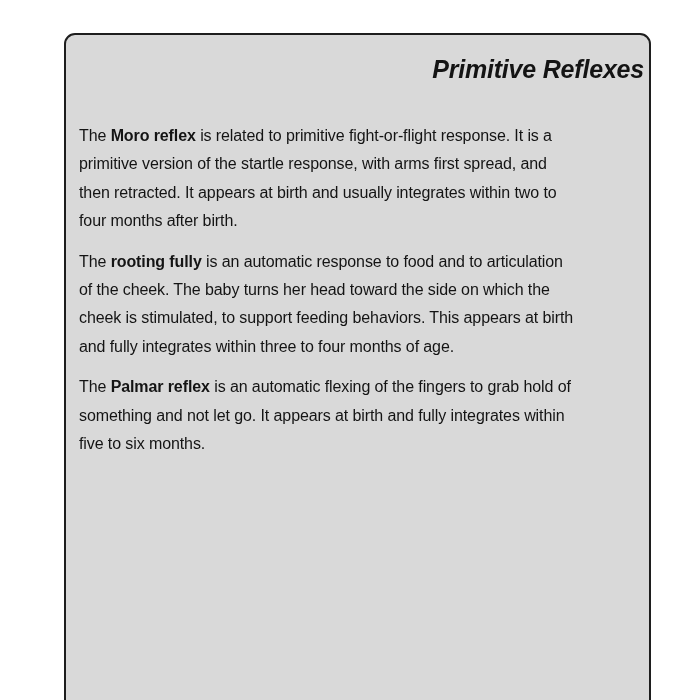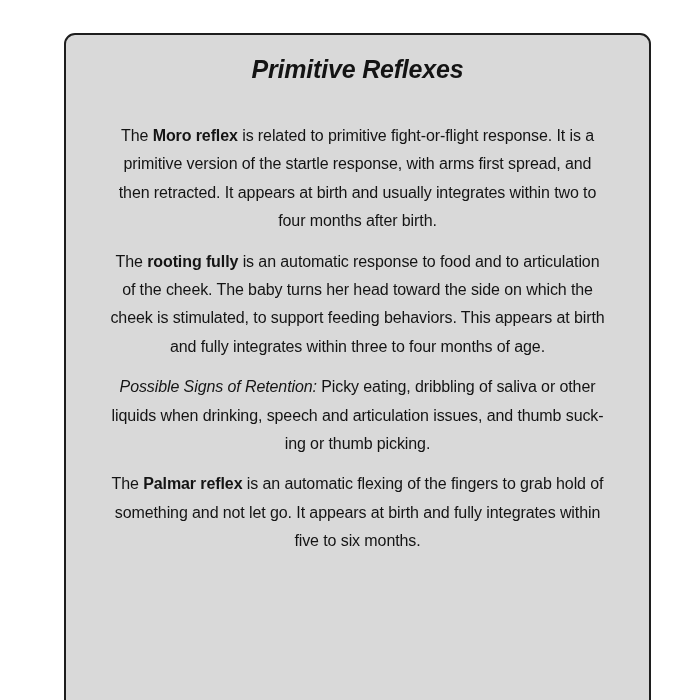--- a/index.html
+++ b/index.html
@@ -21,35 +21,34 @@
     width: 573px;               
     height: 690px;              
     background: var(--box-bg, #d9d9d9);
     border: 2px solid var(--box-border, #1e1e1e);
     border-radius: 11px;
     padding: 0 5px;
     box-sizing: content-box;
   }
   .box-title {
     margin: 20px 0 38px 0;
-    text-align: center;
+    text-align: right;
     font-size: 25px;
     font-weight: bold;
     font-style: italic;
     letter-spacing: -0.2px;
     color: var(--ink, #141414);
   }
   .para {
-    margin: 0 0 12px 0;
+    margin: 0 0 12px 8px;
     font-size: 16px;
     line-height: 28.4px;
     letter-spacing: -0.1px;
     white-space: pre-line;      
     color: var(--ink, #141414);
-    text-align: center;
   }
   .seg-b { font-weight: bold; }
   .seg-i { font-style: italic; }
 </style>
 </head>
 <body>
 
 <div class="book-box">
   <h1 class="box-title">Primitive Reflexes</h1>
 
@@ -57,21 +56,18 @@
 primitive version of the startle response, with arms first spread, and
 then retracted. It appears at birth and usually integrates within two to
 four months after birth.</span></p>
 
 
   <p class="para"><span>The </span><span class="seg-b">rooting fully</span><span> is an automatic response to food and to articulation
 of the cheek. The baby turns her head toward the side on which the
 cheek is stimulated, to support feeding behaviors. This appears at birth
 and fully integrates within three to four months of age.</span></p>
 
-  <p class="para"><span class="seg-i">Possible Signs of Retention:</span><span> Picky eating, dribbling of saliva or other
-liquids when drinking, speech and articulation issues, and thumb suck-
-ing or thumb picking.</span></p>
 
   <p class="para"><span>The </span><span class="seg-b">Palmar reflex</span><span> is an automatic flexing of the fingers to grab hold of
 something and not let go. It appears at birth and fully integrates within
 five to six months.</span></p>
 
 </div>
 
 </body></html>

